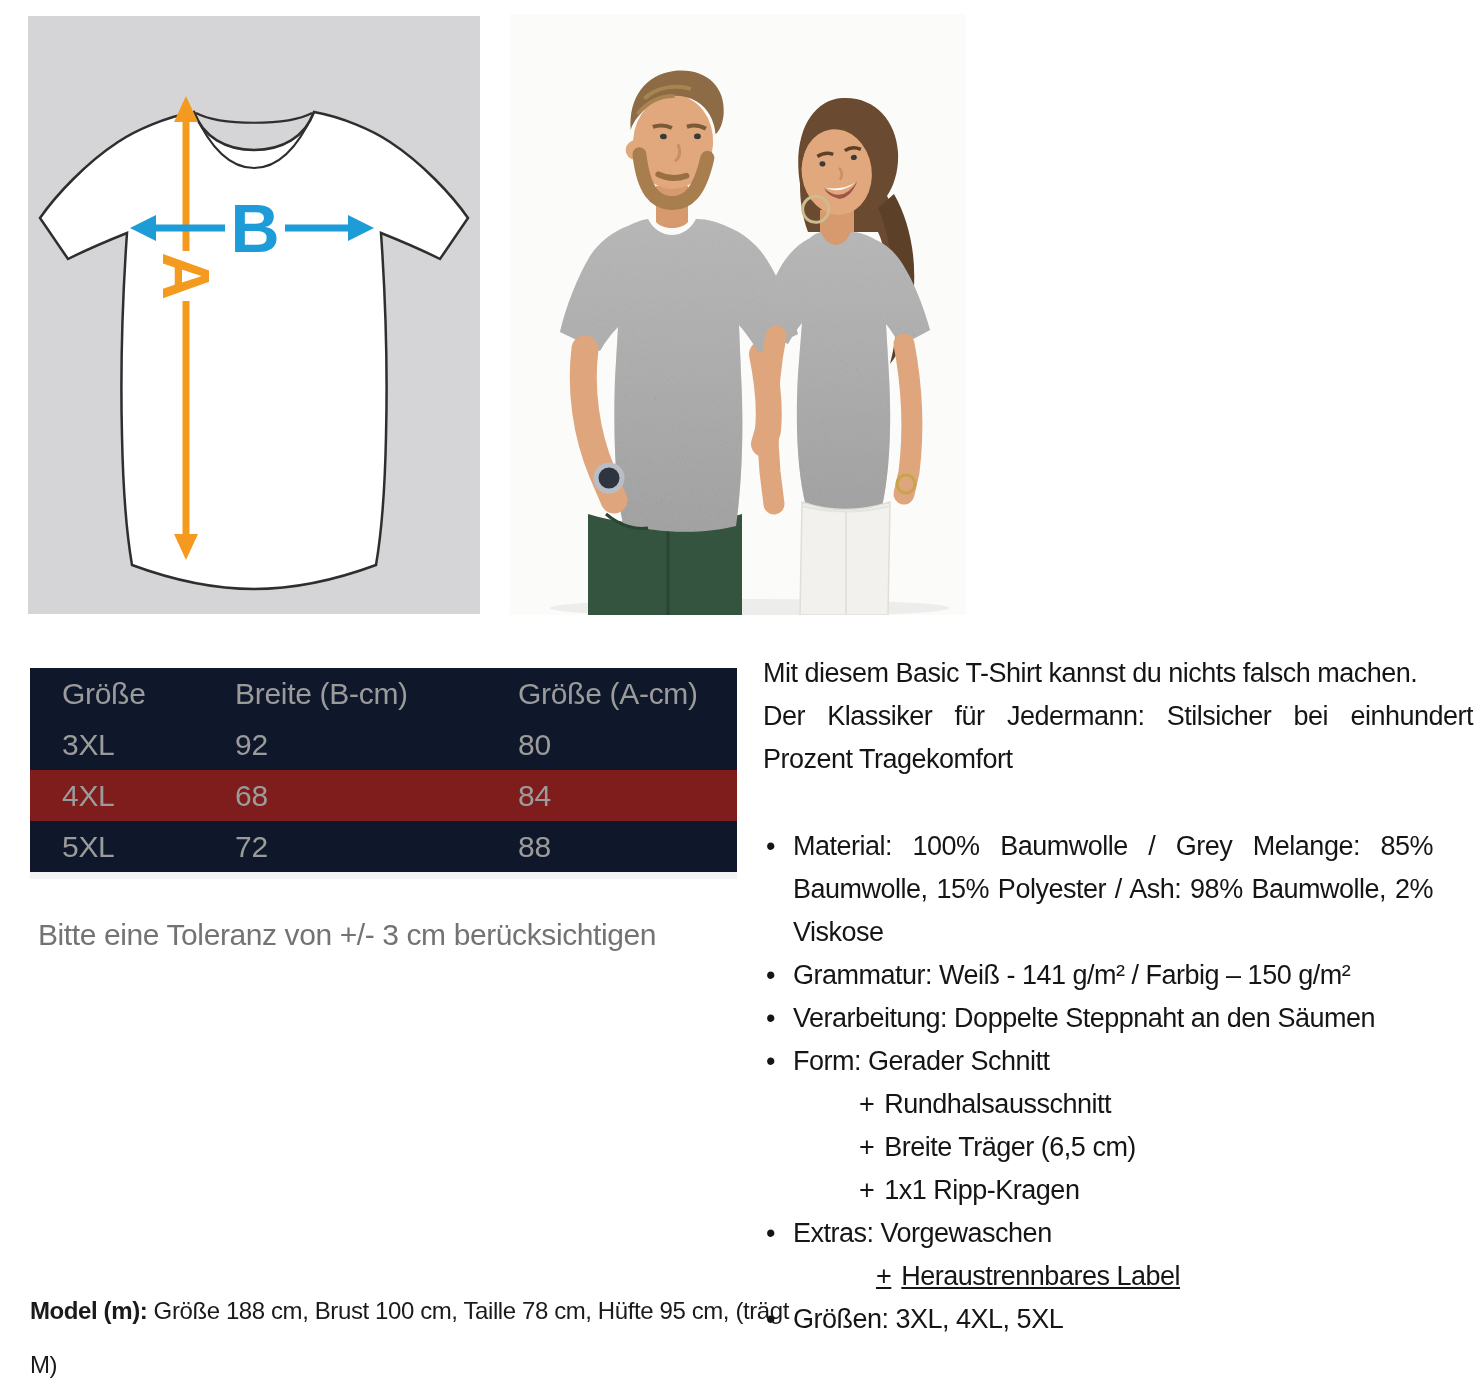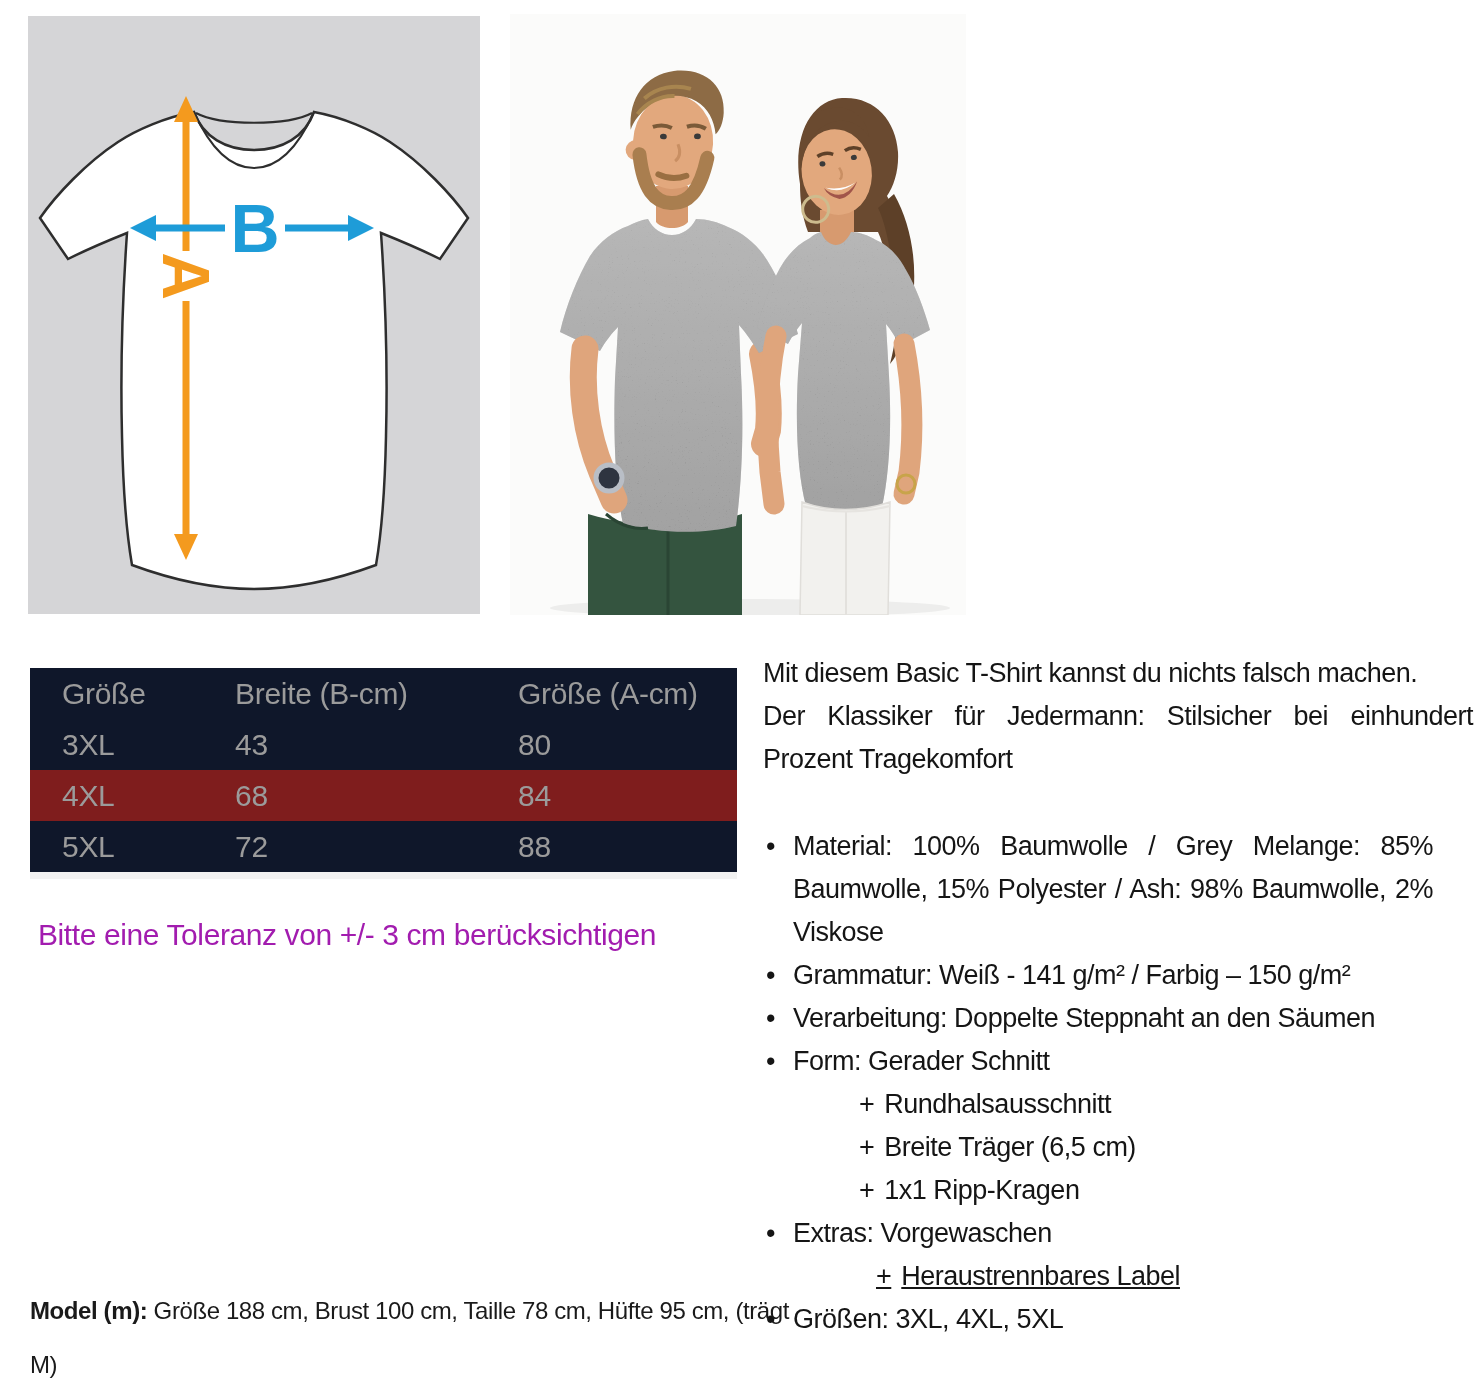--- a/index.html
+++ b/index.html
@@ -28,21 +28,21 @@
   }
   .t-row{display:grid;grid-template-columns:205px 283px 1fr;align-items:center;height:51px;}
   .t-row .c1{padding-left:32px;}
   .t-head{background:#0f172a;}
   .t-odd{background:#0f172a;}
   .t-even{background:#7f1d1d;}
   .t-foot{height:7px;background:#f2f2f2;}
   
   .tolerance-note{
     position:absolute;left:38px;top:918px;width:700px;
-    font-size:30px;letter-spacing:-0.4px;color:#a21caf;
+    font-size:30px;letter-spacing:-0.4px;color:#737373;
   }
   .model-info{
     position:absolute;left:30px;top:1284px;width:772px;
     font-size:24px;line-height:54px;letter-spacing:-0.4px;color:#1a1a1a;
   }
   .model-info .lbl{font-weight:bold;}
   
   .description{
     position:absolute;left:763px;top:652px;width:710px;
     font-size:27px;line-height:43px;letter-spacing:-0.5px;color:#151515;
@@ -177,21 +177,21 @@
 </div>
 
 <div class="size-table">
   <div class="t-row t-head">
     <div class="c1">Größe</div>
     <div>Breite (B-cm)</div>
     <div>Größe (A-cm)</div>
   </div>
   <div class="t-row t-odd">
     <div class="c1">3XL</div>
-    <div>43</div>
+    <div>92</div>
     <div>80</div>
   </div>
   <div class="t-row t-even">
     <div class="c1">4XL</div>
     <div>68</div>
     <div>84</div>
   </div>
   <div class="t-row t-odd">
     <div class="c1">5XL</div>
     <div>72</div>

